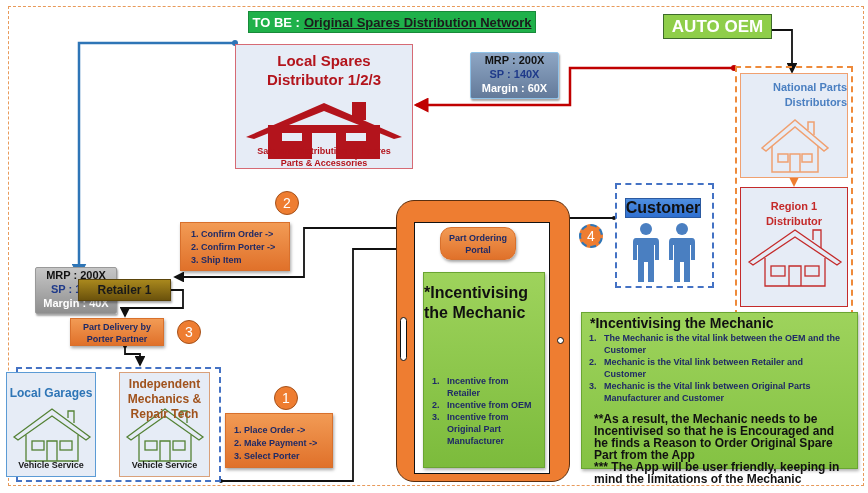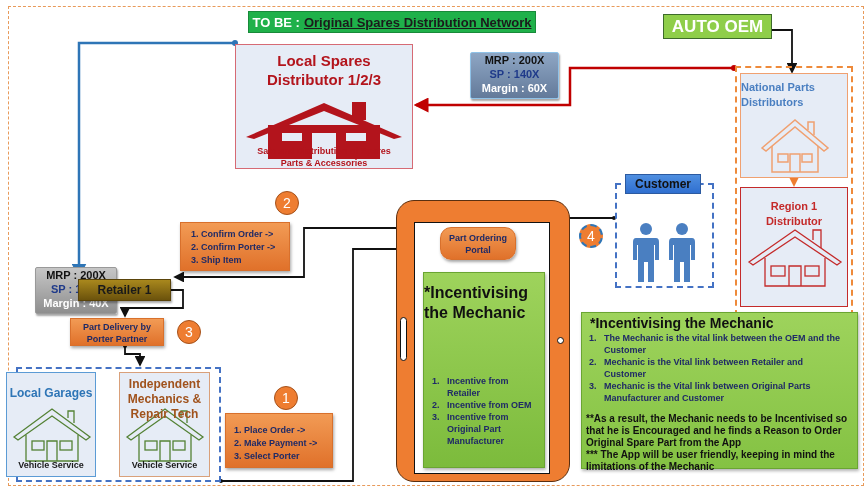--- a/index.html
+++ b/index.html
@@ -10,21 +10,21 @@
   .title .t2{color:#1b1b1b;margin-left:4px;text-decoration:underline;}
   .title .t1{color:#fff;}
   .oem{left:663px;top:14px;width:109px;height:25px;background:#8fce4a;border:1px solid #3d6b2a;color:#fff;font-weight:bold;font-size:17px;display:flex;align-items:center;justify-content:center;}
   .lsd{left:235px;top:44px;width:178px;height:125px;background:#e6ecf6;border:1px solid #d66a74;text-align:center;color:#b3141c;}
   .lsd .hd{font-weight:bold;font-size:15px;line-height:19px;margin-top:6px;}
   .lsd .sub{font-weight:bold;font-size:9px;line-height:12px;position:absolute;left:0;right:0;top:100px;}
   .price{border:1px solid #7a8fa8;border-radius:2px;font-weight:bold;font-size:11px;line-height:14px;text-align:center;box-shadow:1px 2px 2px rgba(0,0,0,.35);}
   .price1{left:470px;top:52px;width:89px;height:47px;background:linear-gradient(#8ea6c4,#637a9a);border-color:#8fc2e8;}
   .price2{left:35px;top:267px;width:82px;height:47px;background:linear-gradient(#c6c6c6,#8e8e8e);border-color:#999;}
   .natwrap{left:735px;top:66px;width:118px;height:250px;border:2px dashed #ee8a3a;}
-  .nat{left:740px;top:73px;width:108px;height:105px;background:#e6ecf6;border:1px solid #f0a070;text-align:left;color:#4a7fc1;font-weight:bold;font-size:11px;line-height:15px;padding-top:6px;}
+  .nat{left:740px;top:73px;width:108px;height:105px;background:#e6ecf6;border:1px solid #f0a070;text-align:right;color:#4a7fc1;font-weight:bold;font-size:11px;line-height:15px;padding-top:6px;}
   .reg{left:740px;top:187px;width:108px;height:120px;background:#e6ecf6;border:1px solid #c42a2a;text-align:center;color:#c42a2a;font-weight:bold;font-size:11px;line-height:15px;padding-top:11px;}
   .orange3d{background:linear-gradient(#f29b55,#e0712a);border:1px solid #d8702c;box-shadow:1px 2px 3px rgba(0,0,0,.35);color:#1f2a66;font-weight:bold;}
   .steps2{left:180px;top:222px;width:110px;height:49px;font-size:9px;line-height:13px;padding:5px 0 0 10px;}
   .steps1{left:225px;top:413px;width:108px;height:55px;font-size:9px;line-height:13px;padding:10px 0 0 8px;}
   .num{width:24px;height:24px;border-radius:50%;background:#ee7d31;border:1px solid #a5521c;color:#fff;font-size:14px;display:flex;align-items:center;justify-content:center;}
   .retailer{left:78px;top:279px;width:93px;height:22px;background:linear-gradient(#a9881d,#6b520c);border:1px solid #5a440a;color:#1a1a1a;font-weight:bold;font-size:12px;display:flex;align-items:center;justify-content:center;box-shadow:1px 2px 2px rgba(0,0,0,.35);}
   .porter{left:70px;top:318px;width:94px;height:28px;font-size:9px;line-height:12px;text-align:center;padding-top:2px;}
   .gwrap{left:16px;top:367px;width:205px;height:115px;border:2px dashed #4472c4;}
   .garage{left:6px;top:372px;width:90px;height:105px;background:#e6ecf6;border:1px solid #5b9bd5;text-align:center;}
   .indep{left:119px;top:372px;width:91px;height:105px;background:#e6ecf6;border:1px solid #d9a07a;text-align:center;}
@@ -35,27 +35,27 @@
   .screen{left:414px;top:222px;width:136px;height:252px;background:#fff;border:1px solid #111;}
   .slot{left:400px;top:317px;width:7px;height:44px;background:#fff;border:1px solid #111;border-radius:4px;}
   .dot{left:557px;top:337px;width:7px;height:7px;background:#fff;border:1px solid #111;border-radius:50%;}
   .portal{left:440px;top:227px;width:76px;height:33px;font-size:9px;line-height:12px;text-align:center;padding-top:4px;border-radius:11px;}
   .inc1{left:423px;top:272px;width:122px;height:196px;background:linear-gradient(#9ed35c,#7cbb3c);border:1px solid #6aa532;box-shadow:1px 2px 3px rgba(0,0,0,.3);}
   .inc1 .hd{font-weight:bold;font-size:16px;line-height:20px;color:#111;margin-top:10px;}
   .inclist{position:absolute;left:8px;top:102px;font-size:9px;line-height:12px;font-weight:bold;color:#1f2a66;}
   .inclist div{display:flex;}
   .inclist .n{width:15px;flex:0 0 15px;}
   .custwrap{left:615px;top:183px;width:99px;height:105px;border:2px dashed #4472c4;}
-  .custbtn{left:625px;top:174px;width:76px;height:20px;background:linear-gradient(#4f8fe0,#2f6fd0);border:1px solid #2c5aa0;color:#111;font-weight:bold;font-size:12px;display:flex;align-items:center;justify-content:center;}
+  .custbtn{left:625px;top:198px;width:76px;height:20px;background:linear-gradient(#4f8fe0,#2f6fd0);border:1px solid #2c5aa0;color:#111;font-weight:bold;font-size:16px;display:flex;align-items:center;justify-content:center;}
   .inc2{left:581px;top:312px;width:277px;height:157px;background:linear-gradient(#9ed35c,#84c243);border:1px solid #6aa532;box-shadow:1px 2px 3px rgba(0,0,0,.3);color:#1a1a1a;}
   .inc2 .hd{font-weight:bold;font-size:14px;line-height:17px;margin:2px 0 0 8px;color:#111;}
   .inc2 .list{margin-left:7px;font-size:9px;line-height:12px;font-weight:bold;color:#1f2a66;}
   .inc2 .list div{display:flex;}
   .inc2 .list .n{width:15px;flex:0 0 15px;}
-  .inc2 .notes{margin:9px 6px 0 4px;font-size:10px;line-height:12px;font-weight:bold;color:#111;}
+  .inc2 .notes{margin:9px 6px 0 12px;font-size:12px;line-height:12px;font-weight:bold;color:#111;}
   svg.lines{position:absolute;left:0;top:0;}
 </style>
 </head>
 <body>
 
 <div class="abs outer"></div>
 
 <svg class="lines" width="868" height="493">
   <defs>
     <marker id="ab" markerWidth="6" markerHeight="6" refX="5" refY="3" orient="auto">

